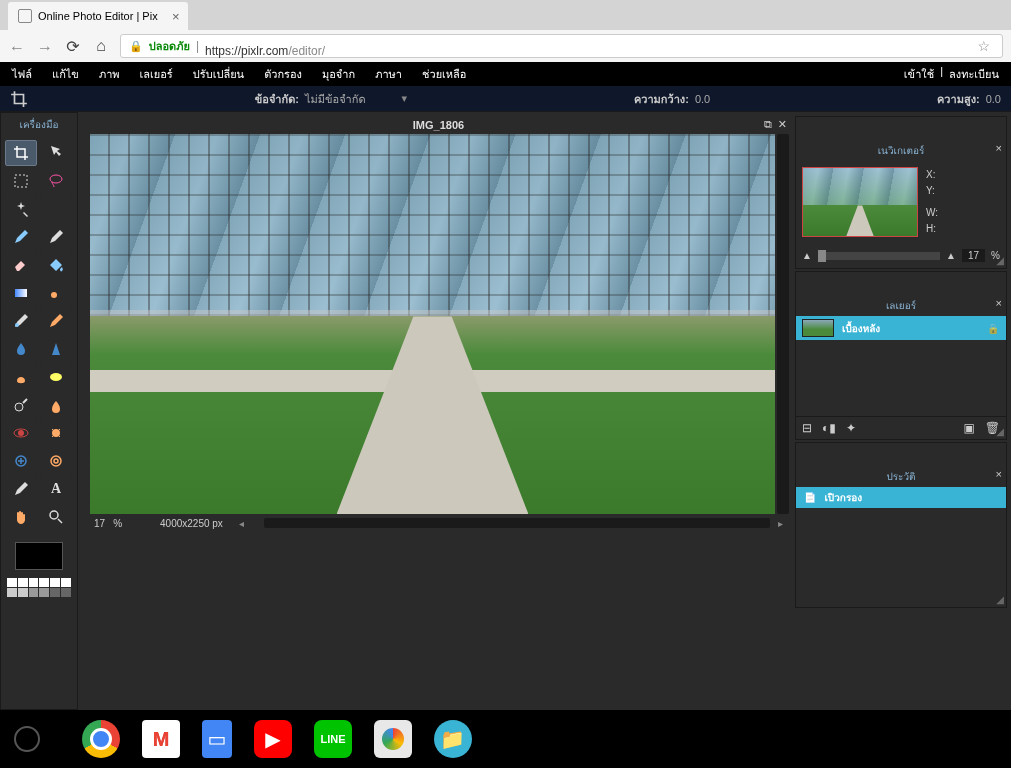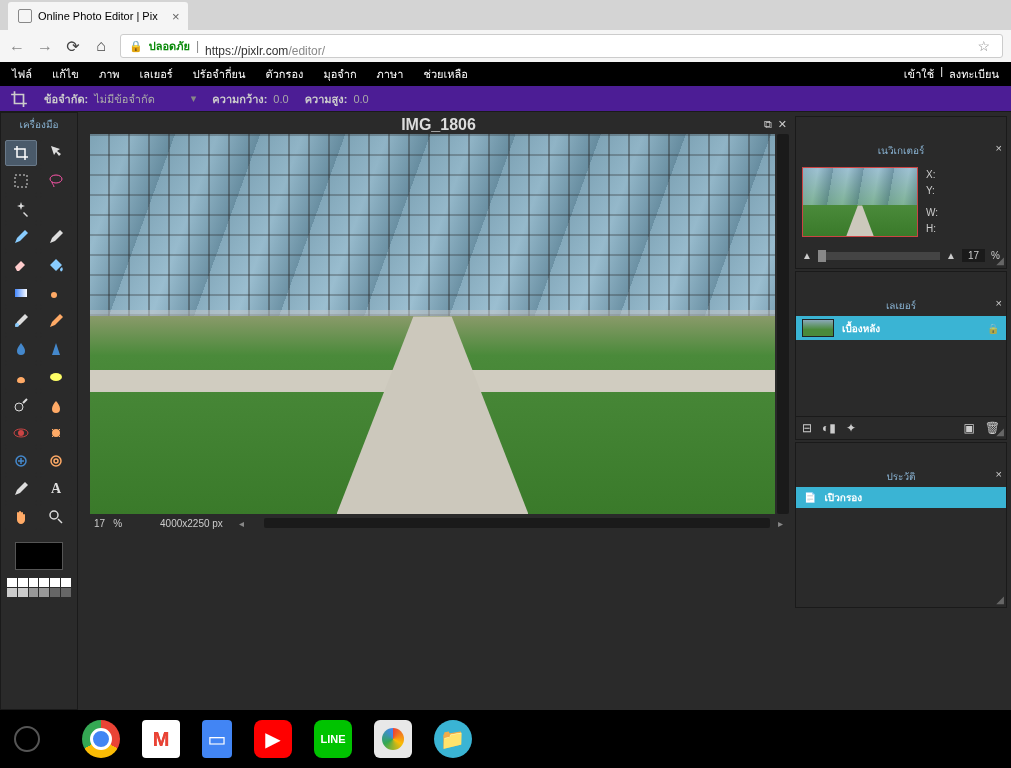--- a/index.html
+++ b/index.html
@@ -18,21 +18,21 @@
 .secure-icon { color: #0a8a0a; font-size: 11px; font-weight: bold; }
 .url-text { color: #333; margin-top: 10px; }
 .url-text .path { color: #888; }
 .star-icon { color: #888; font-size: 14px; margin-right: 4px; }
 
 
 .app { height: 648px; background: #2a2a2a; display: flex; flex-direction: column; }
 .menu-bar { height: 22px; background: #000; display: flex; align-items: center; padding: 12px 12px; color: #fff; font-size: 11px; gap: 20px; }
 .menu-item { cursor: default; }
 .menu-right { margin-left: auto; display: flex; gap: 6px; }
-.options-bar { height: 26px; background: #4c1d95; display: flex; align-items: center; padding: 0 10px; color: #ccc; font-size: 11px; gap: 16px; border-bottom: 1px solid #1a1a1a; }
+.options-bar { height: 26px; background: #0f172a; display: flex; align-items: center; padding: 0 10px; color: #ccc; font-size: 11px; gap: 16px; border-bottom: 1px solid #1a1a1a; justify-content: space-between; }
 .options-bar .tool-icon { width: 18px; height: 18px; display: flex; align-items: center; justify-content: center; color: #ccc; }
 .opt-group { display: flex; align-items: center; gap: 6px; }
 .opt-label { font-weight: bold; }
 .opt-value { color: #aaa; }
 .dropdown-arrow { color: #888; margin-left: 30px; }
 
 .workspace { flex: 1; display: flex; position: relative; }
 
 
 .tools-panel { width: 78px; background: #2a2a2a; border: 1px solid #1a1a1a; }
@@ -44,21 +44,21 @@
 .color-swatch { width: 48px; height: 28px; background: #000; border: 1px solid #555; margin: 8px auto; }
 .swatch-grid { display: grid; grid-template-columns: repeat(6, 1fr); gap: 1px; padding: 0 6px; }
 .swatch-cell { height: 9px; background: #fff; }
 .swatch-cell.gray1 { background: #ccc; }
 .swatch-cell.gray2 { background: #999; }
 .swatch-cell.gray3 { background: #666; }
 
 
 .canvas-area { flex: 1; padding: 4px 4px 4px 8px; }
 .canvas-window { background: #2a2a2a; height: 416px; position: relative; }
-.canvas-title { position: absolute; top: 0; left: 0; right: 0; height: 18px; display: flex; align-items: center; justify-content: center; color: #ddd; font-size: 16px; font-weight: bold; }
+.canvas-title { position: absolute; top: 0; left: 0; right: 0; height: 18px; display: flex; align-items: center; justify-content: center; color: #ddd; font-size: 11px; font-weight: bold; }
 .canvas-controls { position: absolute; top: 2px; right: 4px; display: flex; gap: 6px; color: #ccc; font-size: 11px; }
 .canvas-image { position: absolute; top: 18px; left: 4px; right: 16px; bottom: 18px; background: linear-gradient(180deg, #9ab8c8 0%, #b8d0d8 25%, #7aa870 42%, #4a8a3a 60%, #3a7a2a 100%); overflow: hidden; }
 .building { position: absolute; top: 0; left: 0; right: 0; height: 58%; background: linear-gradient(180deg, #6a8a9a 0%, #8aa8b8 100%); }
 .building-glass { position: absolute; inset: 0; background: repeating-linear-gradient(110deg, rgba(140,180,200,0.6) 0px, rgba(180,220,240,0.5) 40px, rgba(100,140,160,0.7) 80px); }
 .building-frame { position: absolute; inset: 0; background: repeating-linear-gradient(90deg, transparent 0px, transparent 18px, rgba(40,40,40,0.4) 18px, rgba(40,40,40,0.4) 20px), repeating-linear-gradient(0deg, transparent 0px, transparent 18px, rgba(40,40,40,0.3) 18px, rgba(40,40,40,0.3) 20px); }
 .building::after { content:""; position:absolute; bottom:0; left:0; right:0; height:20%; background: rgba(200,200,200,0.5); }
 .ground { position: absolute; bottom: 0; left: 0; right: 0; height: 52%; background: linear-gradient(180deg, #8a9a6a 0%, #4a8a3a 20%, #3a7a2a 100%); }
 .path1 { position: absolute; bottom: 0; left: 36%; width: 28%; height: 52%; background: #ccc8bc; clip-path: polygon(40% 0%, 60% 0%, 100% 100%, 0% 100%); }
 .path2 { position: absolute; bottom: 32%; left: 0; right: 0; height: 6%; background: #d0ccc0; }
 .canvas-status { position: absolute; bottom: 0; left: 0; right: 0; height: 18px; display: flex; align-items: center; padding: 0 8px; color: #ccc; font-size: 10px; gap: 8px; }
@@ -129,21 +129,21 @@
     </div>
   </div>
 </div>
 
 <div class="app">
   <div class="menu-bar">
     <span class="menu-item">ไฟล์</span>
     <span class="menu-item">แก้ไข</span>
     <span class="menu-item">ภาพ</span>
     <span class="menu-item">เลเยอร์</span>
-    <span class="menu-item">ปรัอจำกี่ยน</span>
+    <span class="menu-item">ปรับเปลี่ยน</span>
     <span class="menu-item">ตัวกรอง</span>
     <span class="menu-item">มุอจำก</span>
     <span class="menu-item">ภาษา</span>
     <span class="menu-item">ช่วยเหลือ</span>
     <div class="menu-right">
       <span class="menu-item">เข้าใช้</span>
       <span>|</span>
       <span class="menu-item">ลงทะเบียน</span>
     </div>
   </div>

